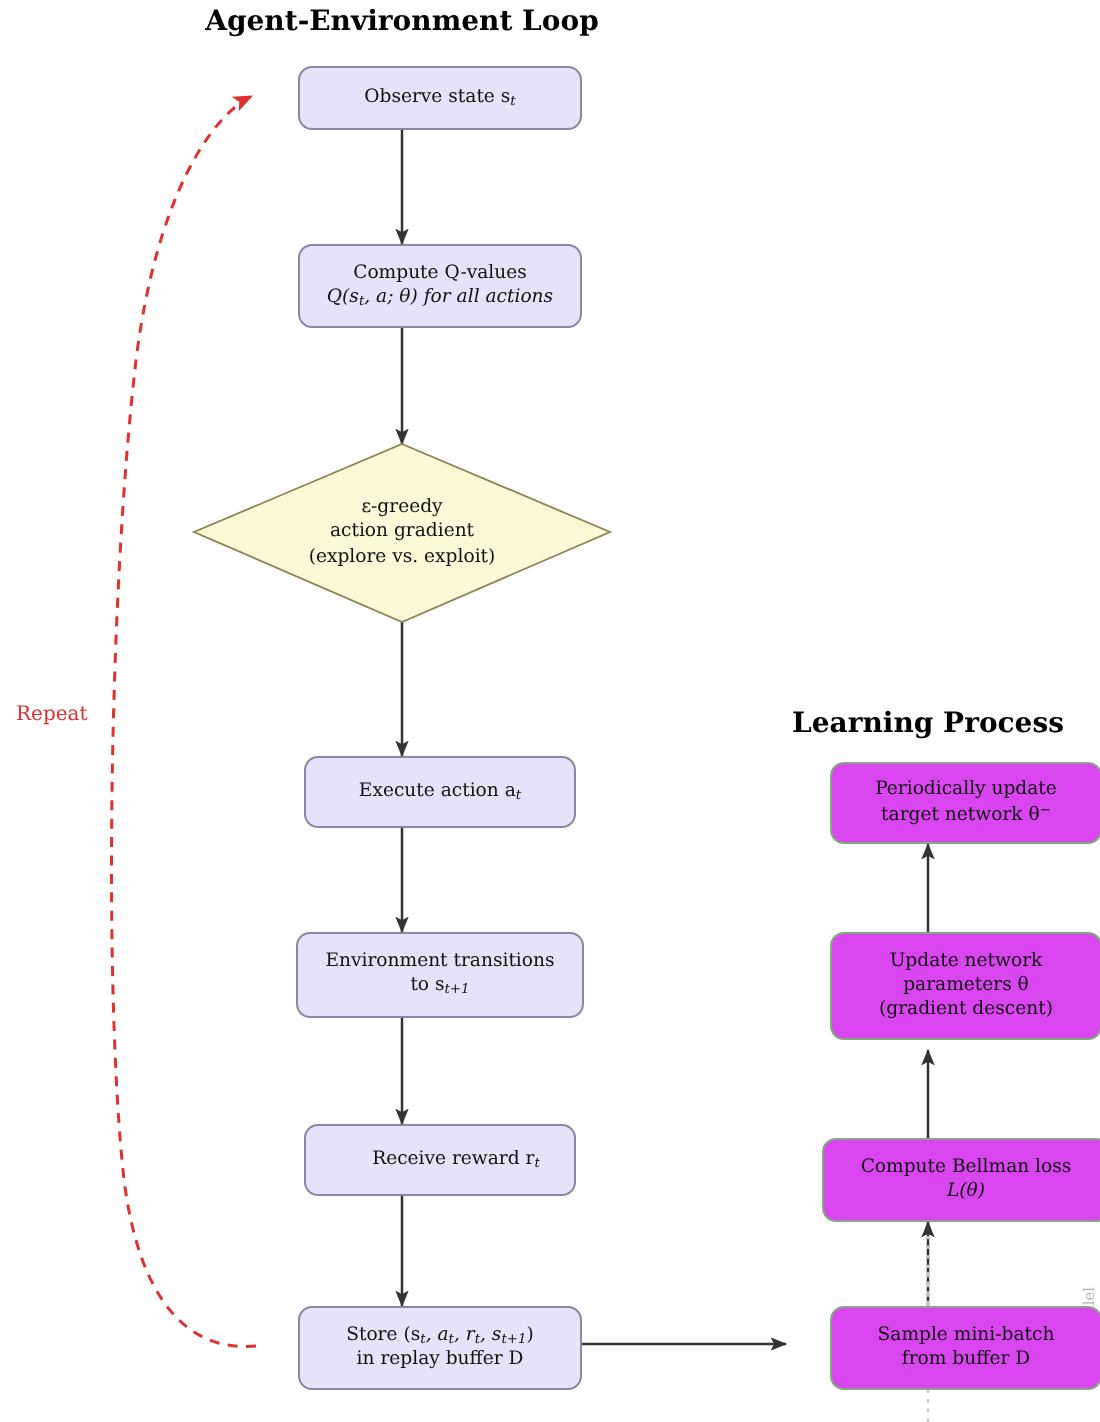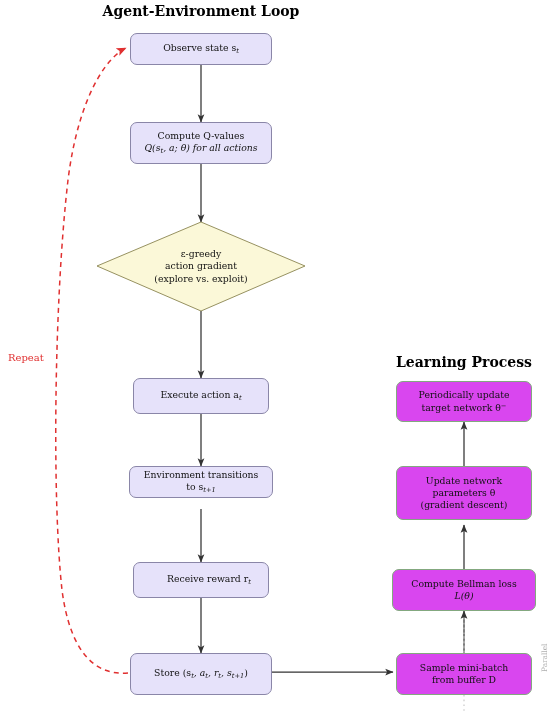--- a/index.html
+++ b/index.html
@@ -24,20 +24,21 @@
   .node {
     position: absolute;
     box-sizing: border-box;
     display: flex;
     align-items: center;
     justify-content: center;
     text-align: center;
     line-height: 1.32;
     font-size: 9.3px;
     color: #111111;
+    margin-left: 19px;
   }
   .node .inner { width: 100%; padding: 0 4px; }
   .box {
     border-radius: 7px;
     border: 0.9px solid #8f8fa8;
   }
   .box.agent {
     background: #e6e2fa;
     border-color: #8a86a8;
   }
@@ -156,36 +157,37 @@
       <div>(explore vs. exploit)</div>
     </div>
   </div>
 
   <div class="node box agent" style="left:133px; top:378px; width:136px; height:36px;">
     <div class="inner">
       <span>Execute action a</span><span class="mathit sub">t</span>
     </div>
   </div>
 
-  <div class="node box agent" style="left:129px; top:466px; width:144px; height:32px;">
+  <div class="node box agent" style="left:129px; top:466px; width:144px; height:43px;">
     <div class="inner">
       <div>Environment transitions</div>
       <div><span>to s</span><span class="mathit sub">t+1</span></div>
     </div>
   </div>
 
   <div class="node box agent" style="left:133px; top:562px; width:136px; height:36px;padding-left:16px;">
     <div class="inner">
       <span>Receive reward r</span><span class="mathit sub">t</span>
     </div>
   </div>
 
   <div class="node box agent" style="left:130px; top:653px; width:142px; height:42px;">
     <div class="inner">
       <div><span>Store (s</span><span class="mathit sub">t</span><span class="mathit">, a</span><span class="mathit sub">t</span><span class="mathit">, r</span><span class="mathit sub">t</span><span class="mathit">, s</span><span class="mathit sub">t+1</span><span>)</span></div>
+      <div>in replay buffer D</div>
     </div>
   </div>
 
   <div class="node box learn" style="left:396px; top:381px; width:136px; height:41px;">
     <div class="inner">
       <div>Periodically update</div>
       <div><span>target network θ</span><span class="sup">−</span></div>
     </div>
   </div>
 

